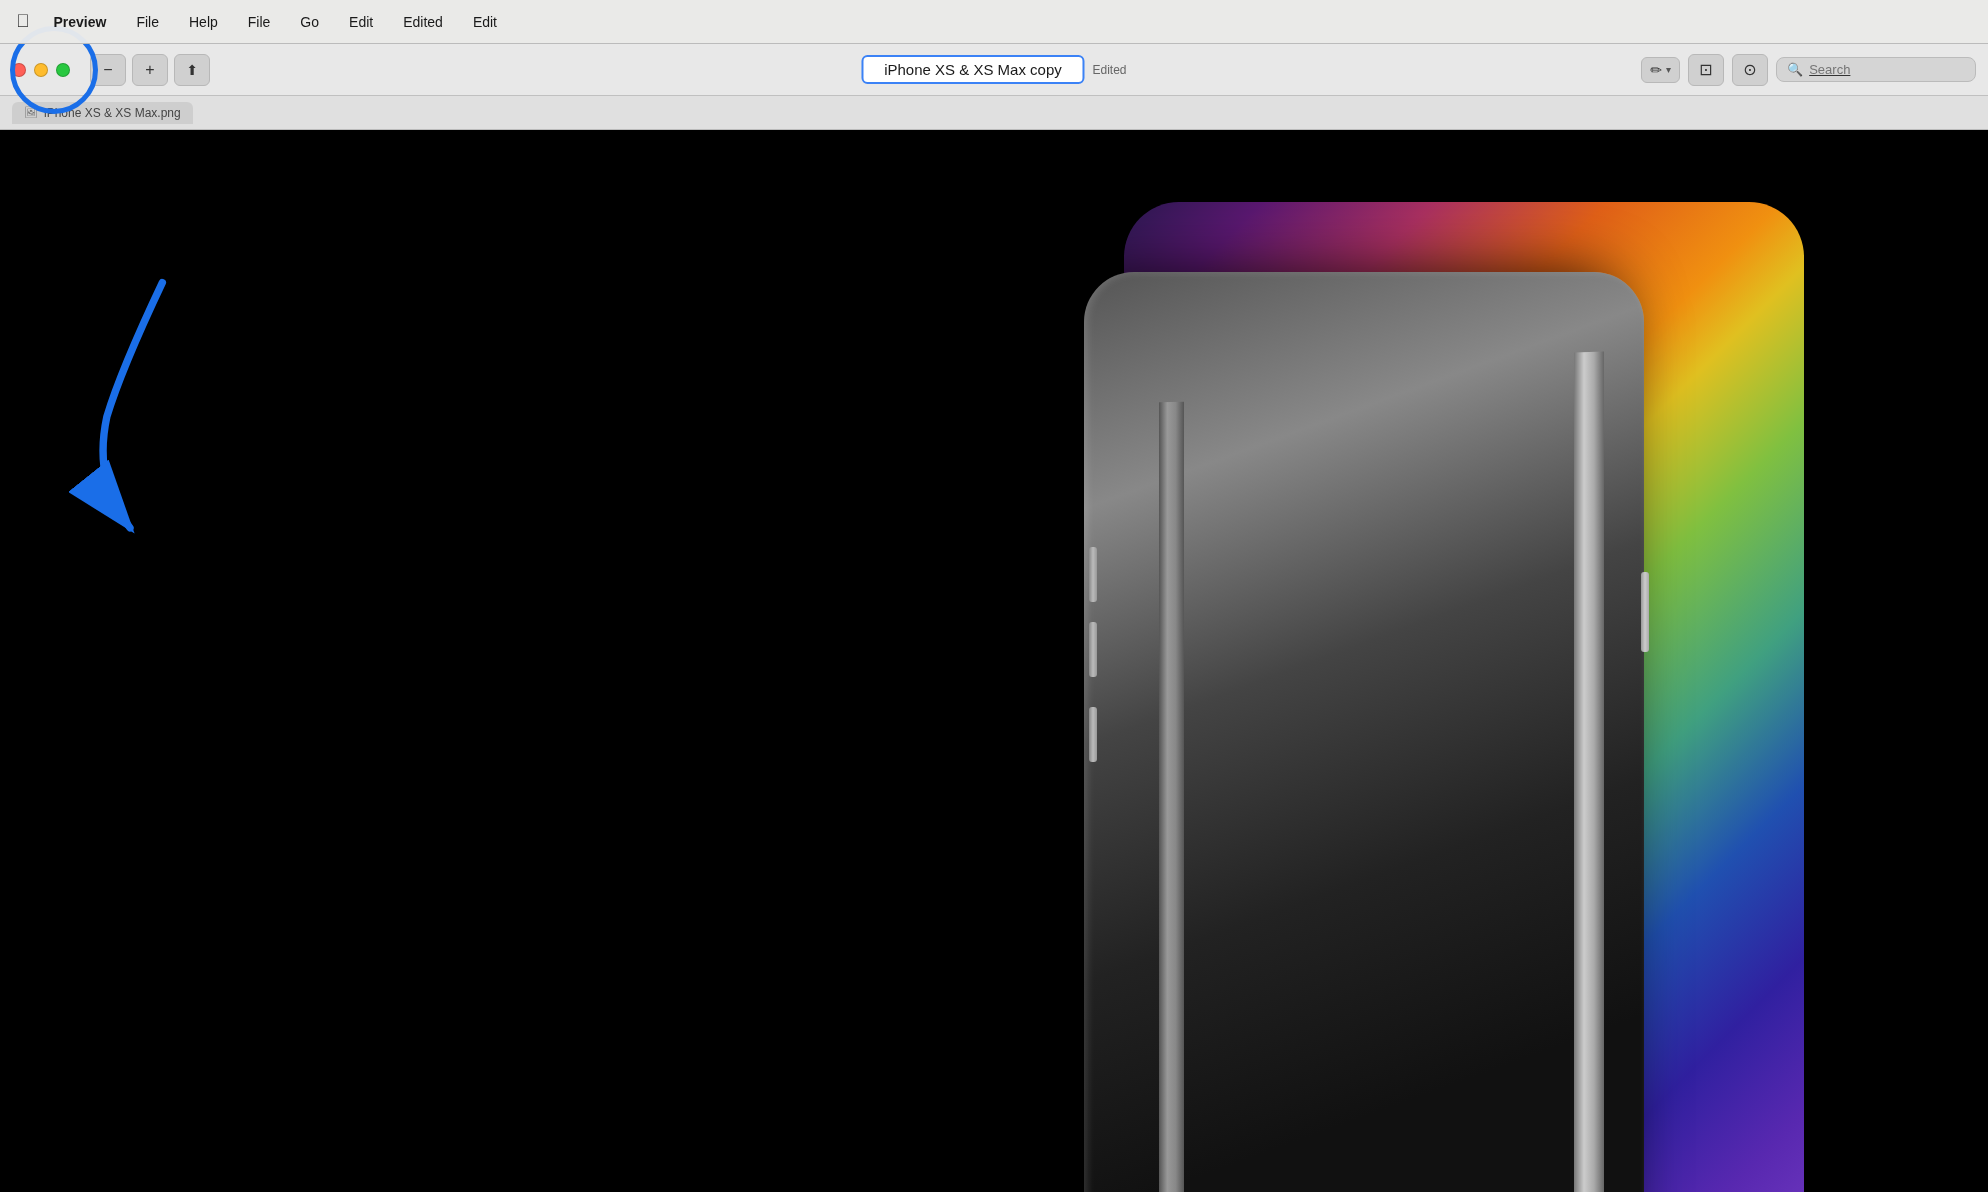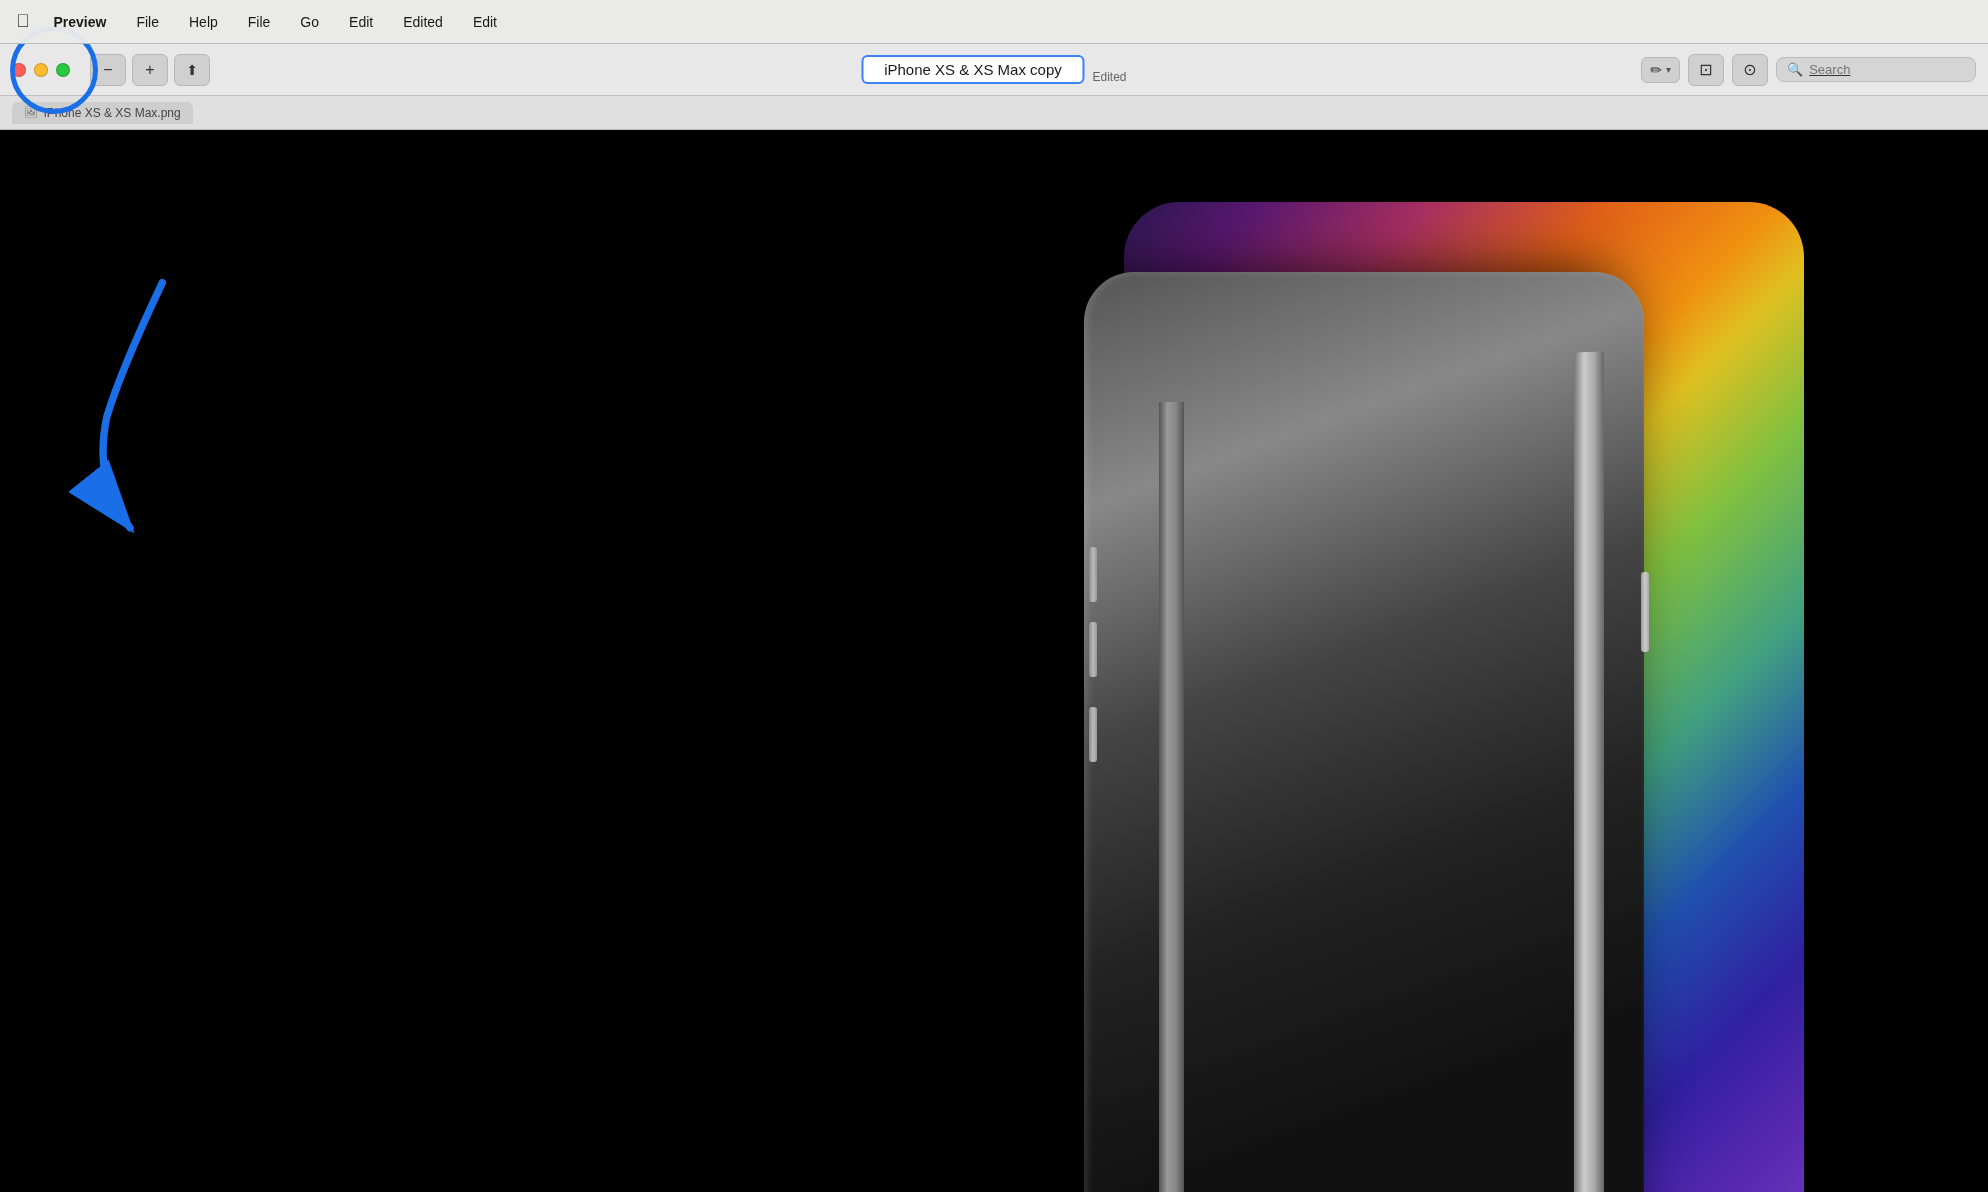--- a/index.html
+++ b/index.html
@@ -126,21 +126,21 @@
     .share-btn {
       font-size: 14px;
     }
 
     
     .window-title-area {
       position: absolute;
       left: 50%;
       transform: translateX(-50%);
       display: flex;
-      align-items: flex-end;
+      align-items: center;
       gap: 8px;
     }
 
     .window-title-input {
       background: white;
       border: 2px solid #3b82f6;
       border-radius: 6px;
       padding: 4px 10px;
       font-size: 15px;
       color: #1a1a1a;

